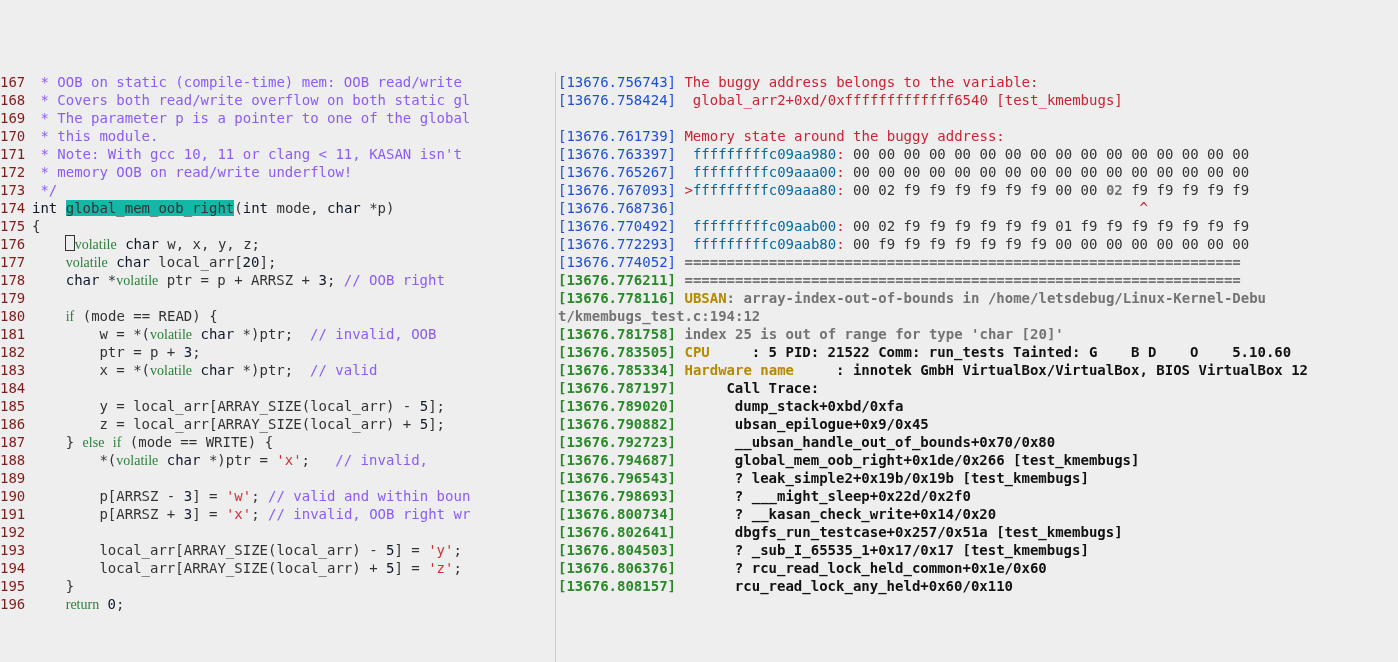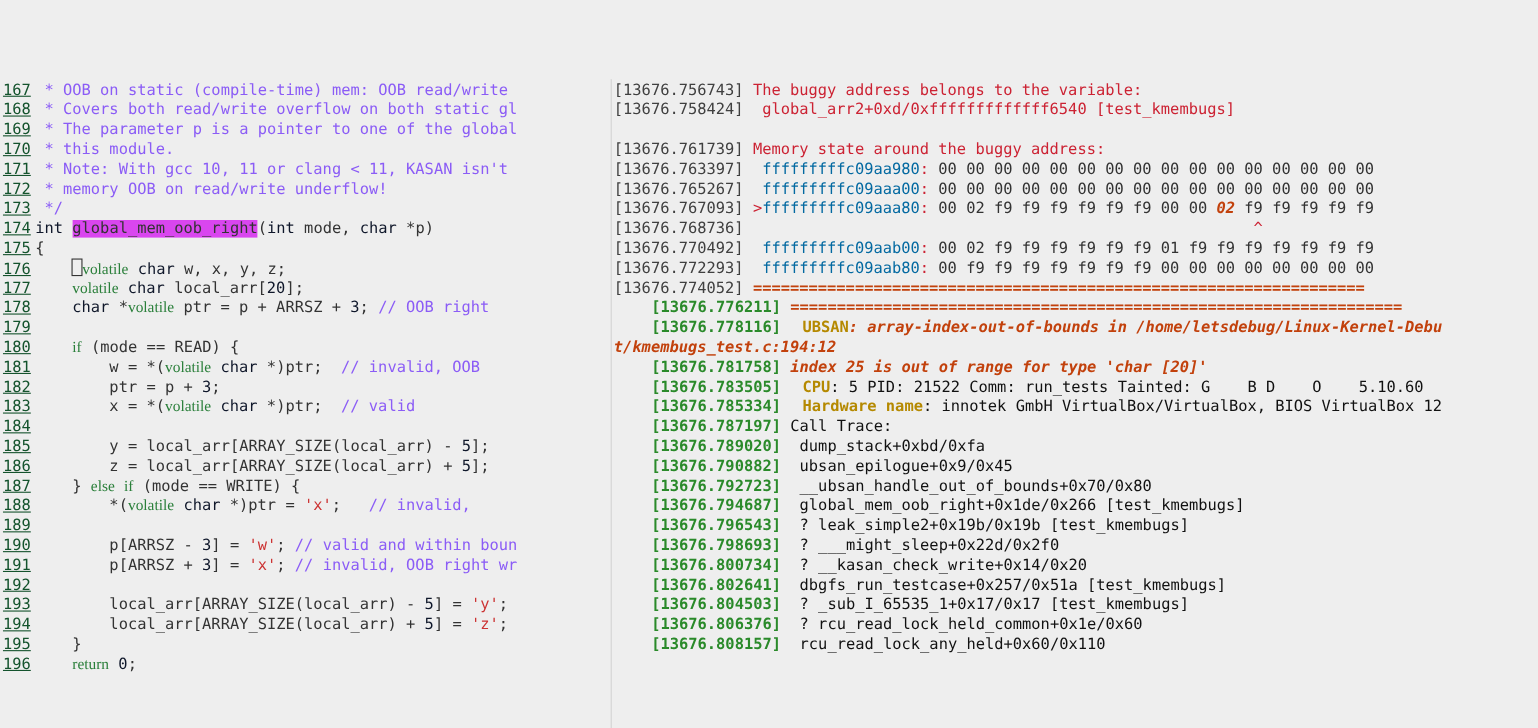--- a/index.html
+++ b/index.html
@@ -28,49 +28,48 @@
   }
   .right {
     width: 843px;
     background: #eee;
     border-left: 1px solid #ccc;
     overflow: hidden;
     padding-top: 1px;
   }
   .code-line { height: 18px; }
   .gutter {
-    color: #14532d;
+    color: #7f1d1d;
     display: inline-block;
     width: 32px;
-    text-align: right;
+    text-align: left;
     padding-right: 4px;
-    text-decoration: underline;
   }
   .c-comment { color: #8b5cf6; }
   .c-keyword { color: #2a7f3a; font-family: Liberation Serif, serif; }
   .c-type    { color: #0f172a; }
   .c-string  { color: #c33; }
   .c-num     { color: #0f172a; }
-  .hl-func   { background: #d946ef; color: #333; }
+  .hl-func   { background: #14b8a6; color: #333; }
   .cursor-box {
     display: inline-block;
     width: 10px;
     height: 16px;
     border: 1px solid #333;
     vertical-align: -2px;
     margin-left: -1px;
   }
   .log-line { height: 18px; padding-left: 2px; }
-  .ts   { color: #404040; }
-  .ts-b { color: #2a8a2a; font-weight: bold; margin-left: 34px; }
+  .ts   { color: #1d4ed8; }
+  .ts-b { color: #2a8a2a; font-weight: bold; }
   .red  { color: #c23; }
-  .red-b{ color: #c2410c; font-weight: bold; font-style: italic; }
+  .red-b{ color: #737373; font-weight: bold; }
   .yel  { color: #0369a1; }
-  .yel-b{ color: #b58900; font-weight: bold; margin-left: 11px; }
-  .bold { color: #111; font-weight: normal; }
+  .yel-b{ color: #b58900; font-weight: bold; }
+  .bold { color: #111; font-weight: bold; margin-left: 42px; }
 </style>
 </head>
 <body>
 
 
 
 <div class="split">
   <div class="left" id="code-pane"><div class="code-line"><span class="gutter">167</span><span><span class="c-comment"> * OOB on static (compile-time) mem: OOB read/write </span></span></div><div class="code-line"><span class="gutter">168</span><span><span class="c-comment"> * Covers both read/write overflow on both static gl</span></span></div><div class="code-line"><span class="gutter">169</span><span><span class="c-comment"> * The parameter p is a pointer to one of the global</span></span></div><div class="code-line"><span class="gutter">170</span><span><span class="c-comment"> * this module.</span></span></div><div class="code-line"><span class="gutter">171</span><span><span class="c-comment"> * Note: With gcc 10, 11 or clang &lt; 11, KASAN isn't </span></span></div><div class="code-line"><span class="gutter">172</span><span><span class="c-comment"> * memory OOB on read/write underflow!</span></span></div><div class="code-line"><span class="gutter">173</span><span><span class="c-comment"> */</span></span></div><div class="code-line"><span class="gutter">174</span><span><span class="c-type">int </span><span class="hl-func">global_mem_oob_right</span><span>(</span><span class="c-type">int</span><span> mode, </span><span class="c-type">char</span><span> *p)</span></span></div><div class="code-line"><span class="gutter">175</span><span><span>{</span></span></div><div class="code-line"><span class="gutter">176</span><span><span>    </span><span class="cursor-box"></span><span class="c-keyword">volatile</span><span> </span><span class="c-type">char</span><span> w, x, y, z;</span></span></div><div class="code-line"><span class="gutter">177</span><span><span>    </span><span class="c-keyword">volatile</span><span> </span><span class="c-type">char</span><span> local_arr[</span><span class="c-num">20</span><span>];</span></span></div><div class="code-line"><span class="gutter">178</span><span><span>    </span><span class="c-type">char</span><span> *</span><span class="c-keyword">volatile</span><span> ptr = p + ARRSZ + </span><span class="c-num">3</span><span>; </span><span class="c-comment">// OOB right</span></span></div><div class="code-line"><span class="gutter">179</span><span></span></div><div class="code-line"><span class="gutter">180</span><span><span>    </span><span class="c-keyword">if</span><span> (mode == READ) {</span></span></div><div class="code-line"><span class="gutter">181</span><span><span>        w = *(</span><span class="c-keyword">volatile</span><span> </span><span class="c-type">char</span><span> *)ptr;  </span><span class="c-comment">// invalid, OOB </span></span></div><div class="code-line"><span class="gutter">182</span><span><span>        ptr = p + </span><span class="c-num">3</span><span>;</span></span></div><div class="code-line"><span class="gutter">183</span><span><span>        x = *(</span><span class="c-keyword">volatile</span><span> </span><span class="c-type">char</span><span> *)ptr;  </span><span class="c-comment">// valid</span></span></div><div class="code-line"><span class="gutter">184</span><span></span></div><div class="code-line"><span class="gutter">185</span><span><span>        y = local_arr[ARRAY_SIZE(local_arr) - </span><span class="c-num">5</span><span>];</span></span></div><div class="code-line"><span class="gutter">186</span><span><span>        z = local_arr[ARRAY_SIZE(local_arr) + </span><span class="c-num">5</span><span>];</span></span></div><div class="code-line"><span class="gutter">187</span><span><span>    } </span><span class="c-keyword">else</span><span> </span><span class="c-keyword">if</span><span> (mode == WRITE) {</span></span></div><div class="code-line"><span class="gutter">188</span><span><span>        *(</span><span class="c-keyword">volatile</span><span> </span><span class="c-type">char</span><span> *)ptr = </span><span class="c-string">'x'</span><span>;   </span><span class="c-comment">// invalid, </span></span></div><div class="code-line"><span class="gutter">189</span><span></span></div><div class="code-line"><span class="gutter">190</span><span><span>        p[ARRSZ - </span><span class="c-num">3</span><span>] = </span><span class="c-string">'w'</span><span>; </span><span class="c-comment">// valid and within boun</span></span></div><div class="code-line"><span class="gutter">191</span><span><span>        p[ARRSZ + </span><span class="c-num">3</span><span>] = </span><span class="c-string">'x'</span><span>; </span><span class="c-comment">// invalid, OOB right wr</span></span></div><div class="code-line"><span class="gutter">192</span><span></span></div><div class="code-line"><span class="gutter">193</span><span><span>        local_arr[ARRAY_SIZE(local_arr) - </span><span class="c-num">5</span><span>] = </span><span class="c-string">'y'</span><span>;</span></span></div><div class="code-line"><span class="gutter">194</span><span><span>        local_arr[ARRAY_SIZE(local_arr) + </span><span class="c-num">5</span><span>] = </span><span class="c-string">'z'</span><span>;</span></span></div><div class="code-line"><span class="gutter">195</span><span><span>    }</span></span></div><div class="code-line"><span class="gutter">196</span><span><span>    </span><span class="c-keyword">return</span><span> </span><span class="c-num">0</span><span>;</span></span></div></div>
   <div class="right" id="log-pane"><div class="log-line"><span class="ts">[13676.756743]</span><span class="red"> The buggy address belongs to the variable:</span></div><div class="log-line"><span class="ts">[13676.758424]</span><span class="red">  global_arr2+0xd/0xfffffffffffff6540 [test_kmembugs]</span></div><div class="log-line"></div><div class="log-line"><span class="ts">[13676.761739]</span><span class="red"> Memory state around the buggy address:</span></div><div class="log-line"><span class="ts">[13676.763397]</span><span>  </span><span class="yel">fffffffffc09aa980</span><span class="red">: </span><span>00 00 00 00 00 00 00 00 00 00 00 00 00 00 00 00</span></div><div class="log-line"><span class="ts">[13676.765267]</span><span>  </span><span class="yel">fffffffffc09aaa00</span><span class="red">: </span><span>00 00 00 00 00 00 00 00 00 00 00 00 00 00 00 00</span></div><div class="log-line"><span class="ts">[13676.767093]</span><span class="red"> &gt;</span><span class="yel">fffffffffc09aaa80</span><span class="red">: </span><span>00 02 f9 f9 f9 f9 f9 f9 00 00 </span><span class="red-b">02</span><span> f9 f9 f9 f9 f9</span></div><div class="log-line"><span class="ts">[13676.768736]</span><span>                                                       </span><span class="red">^</span></div><div class="log-line"><span class="ts">[13676.770492]</span><span>  </span><span class="yel">fffffffffc09aab00</span><span class="red">: </span><span>00 02 f9 f9 f9 f9 f9 f9 01 f9 f9 f9 f9 f9 f9 f9</span></div><div class="log-line"><span class="ts">[13676.772293]</span><span>  </span><span class="yel">fffffffffc09aab80</span><span class="red">: </span><span>00 f9 f9 f9 f9 f9 f9 f9 00 00 00 00 00 00 00 00</span></div><div class="log-line"><span class="ts">[13676.774052]</span><span> </span><span class="red-b">==================================================================</span></div><div class="log-line"><span class="ts-b">[13676.776211]</span><span> </span><span class="red-b">==================================================================</span></div><div class="log-line"><span class="ts-b">[13676.778116]</span><span> </span><span class="yel-b">UBSAN</span><span class="red-b">: array-index-out-of-bounds in /home/letsdebug/Linux-Kernel-Debu</span></div><div class="log-line"><span class="red-b">t/kmembugs_test.c:194:12</span></div><div class="log-line"><span class="ts-b">[13676.781758]</span><span class="red-b"> index 25 is out of range for type 'char [20]'</span></div><div class="log-line"><span class="ts-b">[13676.783505]</span><span> </span><span class="yel-b">CPU</span><span class="bold">: 5 PID: 21522 Comm: run_tests Tainted: G    B D    O    5.10.60</span></div><div class="log-line"><span class="ts-b">[13676.785334]</span><span> </span><span class="yel-b">Hardware name</span><span class="bold">: innotek GmbH VirtualBox/VirtualBox, BIOS VirtualBox 12</span></div><div class="log-line"><span class="ts-b">[13676.787197]</span><span class="bold"> Call Trace:</span></div><div class="log-line"><span class="ts-b">[13676.789020]</span><span class="bold">  dump_stack+0xbd/0xfa</span></div><div class="log-line"><span class="ts-b">[13676.790882]</span><span class="bold">  ubsan_epilogue+0x9/0x45</span></div><div class="log-line"><span class="ts-b">[13676.792723]</span><span class="bold">  __ubsan_handle_out_of_bounds+0x70/0x80</span></div><div class="log-line"><span class="ts-b">[13676.794687]</span><span class="bold">  global_mem_oob_right+0x1de/0x266 [test_kmembugs]</span></div><div class="log-line"><span class="ts-b">[13676.796543]</span><span class="bold">  ? leak_simple2+0x19b/0x19b [test_kmembugs]</span></div><div class="log-line"><span class="ts-b">[13676.798693]</span><span class="bold">  ? ___might_sleep+0x22d/0x2f0</span></div><div class="log-line"><span class="ts-b">[13676.800734]</span><span class="bold">  ? __kasan_check_write+0x14/0x20</span></div><div class="log-line"><span class="ts-b">[13676.802641]</span><span class="bold">  dbgfs_run_testcase+0x257/0x51a [test_kmembugs]</span></div><div class="log-line"><span class="ts-b">[13676.804503]</span><span class="bold">  ? _sub_I_65535_1+0x17/0x17 [test_kmembugs]</span></div><div class="log-line"><span class="ts-b">[13676.806376]</span><span class="bold">  ? rcu_read_lock_held_common+0x1e/0x60</span></div><div class="log-line"><span class="ts-b">[13676.808157]</span><span class="bold">  rcu_read_lock_any_held+0x60/0x110</span></div></div>
 </div>

